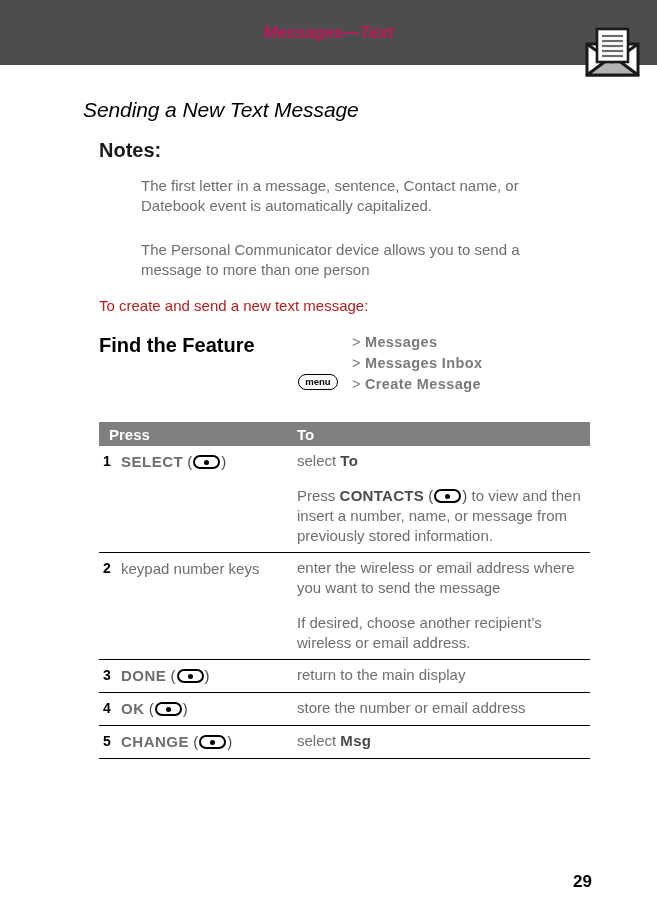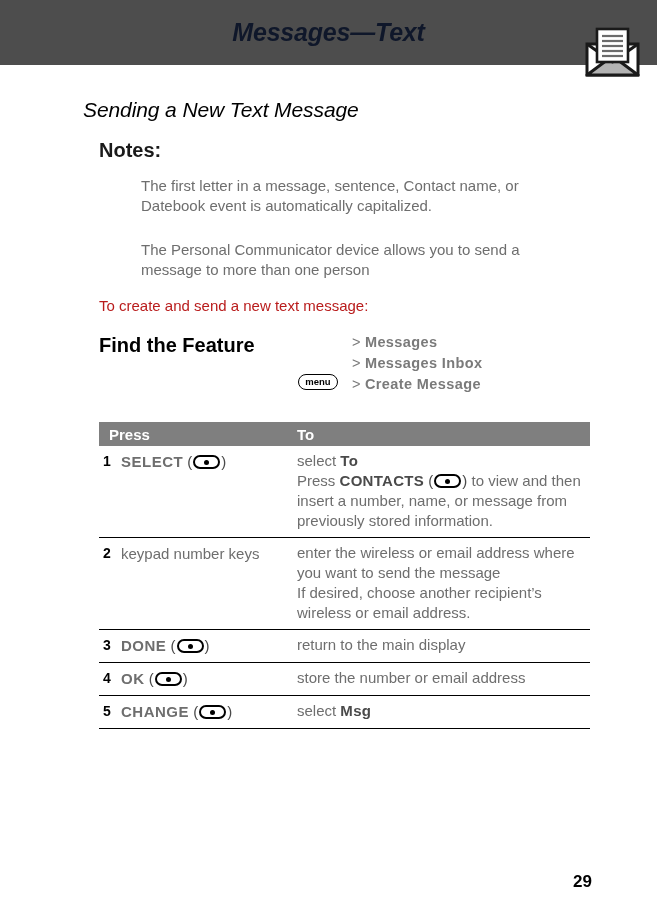--- a/index.html
+++ b/index.html
@@ -24,22 +24,22 @@
     height: 65px;
     background: #4d4d4d;
   }
   .header-title {
     position: absolute;
     left: 0; top: 0;
     width: 657px;
     height: 65px;
     line-height: 65px;
     text-align: center;
-    color: #0f172a;
-    font-size: 25px;
+    color: #be185d;
+    font-size: 17px;
     font-weight: bold;
     font-style: italic;
     letter-spacing: -0.2px;
     font-family: "Liberation Sans", sans-serif;
   }
   .header-icon {
     position: absolute;
     right: 17px;
     top: 26px;
     width: 55px;
@@ -190,21 +190,21 @@
     line-height: 21px;
   }
   .cell-to {
     width: 293px;
     box-sizing: border-box;
     font-size: 15px;
     color: #6e6e6e;
     line-height: 20px;
   }
   .cell-to p { margin: 0 0 0 0; }
-  .cell-to p + p { }
+  .cell-to p + p { margin-top: 15px; }
 
   .softkey-name {
     font-weight: bold;
     color: #6e6e6e;
     letter-spacing: 0.5px;
     font-size: 15px;
     font-family: "Liberation Sans Narrow", "Liberation Sans", sans-serif;
   }
   .emph {
     font-weight: bold;

